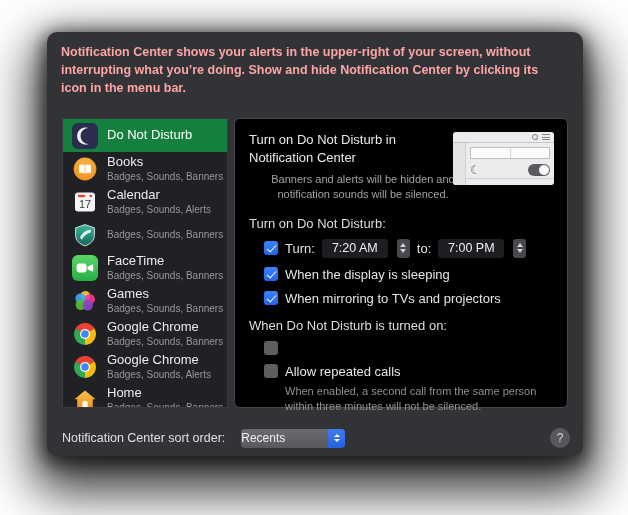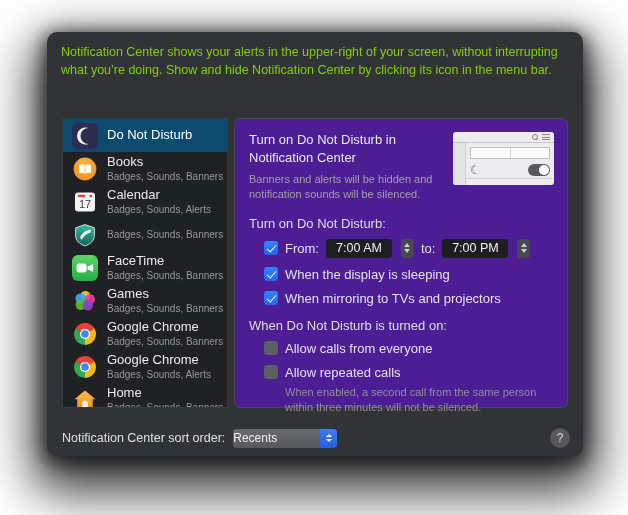--- a/index.html
+++ b/index.html
@@ -36,40 +36,40 @@
     background:#49494c; border:1px solid #5d5e60; border-radius:4px;
     display:flex; align-items:center; padding:0 5px; gap:4px; }
   .mag { position:relative; width:8px; height:8px; flex:0 0 auto; }
   .mag::before { content:""; position:absolute; left:0; top:0; width:6px; height:6px;
     border:1.4px solid #96979a; border-radius:50%; }
   .mag::after { content:""; position:absolute; left:6px; top:6px; width:3px; height:1.4px;
     background:#96979a; transform:rotate(45deg); transform-origin:left center; }
   .search-ph { color:#8f9093; font-size:12px; }
 
   
-  .desc { padding:12px 14px 0 14px; color:#84cc16; font-size:12.5px; line-height:1.42;
-    max-width:534px; }
+  .desc { padding:12px 14px 0 14px; color:#fca5a5; font-size:12.5px; line-height:1.42;
+    max-width:534px;font-weight:bold; }
 
   
   .main { position:absolute; left:15px; top:86px; right:15px; height:290px;
     display:flex; gap:6px; }
 
   .sidebar { width:188px; background:#202124; border:1px solid #3a3b3d; overflow:hidden; }
   .row { height:33px; display:flex; align-items:center; gap:9px; padding-left:9px; }
-  .row.selected { background:#0c4a6e; }
+  .row.selected { background:#15803d; }
   .row .texts { display:flex; flex-direction:column; justify-content:center; line-height:1.15; }
   .row .nm { color:#ececee; font-size:13px; }
   .row.selected .nm { color:#ffffff; }
   .row .sub { color:#96979b; font-size:10px; margin-top:1px; }
   .app-icon { width:26px; height:26px; flex:0 0 auto; }
 
-  .panel { flex:1; background:#4c1d95; border:1px solid #48494c; border-radius:6px;
+  .panel { flex:1; background:#000000; border:1px solid #48494c; border-radius:6px;
     position:relative; padding:12px 14px; }
   .panel-heading { color:#e9e9ea; font-size:13px; line-height:1.35; width:195px; }
-  .panel-sub { color:#a0a1a5; font-size:11px; line-height:1.35; width:228px; margin-top:6px; }
+  .panel-sub { color:#a0a1a5; font-size:11px; line-height:1.35; width:228px; margin-top:6px;text-align:center; }
 
   
   .illo { position:absolute; right:13px; top:13px; width:101px; height:53px;
     background:#ececee; border-radius:3px; overflow:hidden; }
   .illo-top { height:11px; border-bottom:1px solid #c6c6ca; display:flex; align-items:center;
     justify-content:flex-end; gap:4px; padding-right:4px; }
   .mini-mag { position:relative; width:6px; height:6px; }
   .mini-mag::before { content:""; position:absolute; left:0; top:0; width:4px; height:4px;
     border:1px solid #85868c; border-radius:50%; }
   .mini-mag::after { content:""; position:absolute; left:4.2px; top:4.2px; width:2.4px; height:1px;
@@ -107,21 +107,21 @@
     border-bottom:4px solid #cfd0d3; }
   .tri-down { width:0; height:0; border-left:3.5px solid transparent; border-right:3.5px solid transparent;
     border-top:4px solid #cfd0d3; }
   .note { color:#8f9094; font-size:11px; line-height:1.4; width:268px; margin:5px 0 0 36px; }
 
   .mt8 { margin-top:8px; } .mt9 { margin-top:9px; } .mt12 { margin-top:12px; } .mt14 { margin-top:14px; }
 
   
   .footer { position:absolute; left:15px; right:13px; bottom:8px; height:20px;
     display:flex; align-items:center; }
-  .foot-label { color:#dfe0e1; font-size:12.5px; margin-right:8px; }
+  .foot-label { color:#dfe0e1; font-size:12.5px; margin-right:16px; }
   .dropdown { height:19px; min-width:104px; border-radius:4px; display:flex; align-items:stretch;
     background:linear-gradient(#6a6b6f,#58595d); overflow:hidden; }
   .dd-text { flex:1; color:#f2f2f3; font-size:12px; display:flex; align-items:center; padding:0 0; }
   .dd-cap { width:17px; background:linear-gradient(#3e7bf2,#2561dd); display:flex; flex-direction:column;
     align-items:center; justify-content:center; gap:2px; }
   .dd-cap .tri-up { border-bottom-color:#fff; border-left-width:3px; border-right-width:3px; border-bottom-width:3.6px; }
   .dd-cap .tri-down { border-top-color:#fff; border-left-width:3px; border-right-width:3px; border-top-width:3.6px; }
   .helpbtn { margin-left:auto; width:20px; height:20px; border-radius:50%; background:#57585c;
     color:#d8d9da; font-size:12px; display:flex; align-items:center; justify-content:center; }
 </style>
@@ -362,22 +362,22 @@
           <span class="illo-moon">☾</span>
           <span class="illo-toggle"></span>
         </div>
         <div class="illo-divider"></div>
       </div>
 
       <div class="sec-label mt14">Turn on Do Not Disturb:</div>
 
       <div class="frow mt8">
         <span class="checkbox checked"></span>
-        <span class="flabel">From:</span>
-        <span class="timefield">7:00 AM</span>
+        <span class="flabel">Turn:</span>
+        <span class="timefield">7:20 AM</span>
         <span class="stepper">
             <span class="tri-up"></span>
             <span class="tri-down"></span>
           </span>
         <span class="flabel">to:</span>
         <span class="timefield">7:00 PM</span>
         <span class="stepper">
             <span class="tri-up"></span>
             <span class="tri-down"></span>
           </span>
@@ -390,21 +390,20 @@
 
       <div class="frow mt9">
         <span class="checkbox checked"></span>
         <span class="flabel">When mirroring to TVs and projectors</span>
       </div>
 
       <div class="sec-label mt12">When Do Not Disturb is turned on:</div>
 
       <div class="frow mt8">
         <span class="checkbox"></span>
-        <span class="flabel">Allow calls from everyone</span>
       </div>
 
       <div class="frow mt9">
         <span class="checkbox"></span>
         <span class="flabel">Allow repeated calls</span>
       </div>
 
       <div class="note">When enabled, a second call from the same person within three minutes will not be silenced.</div>
     </div>
   </div>

